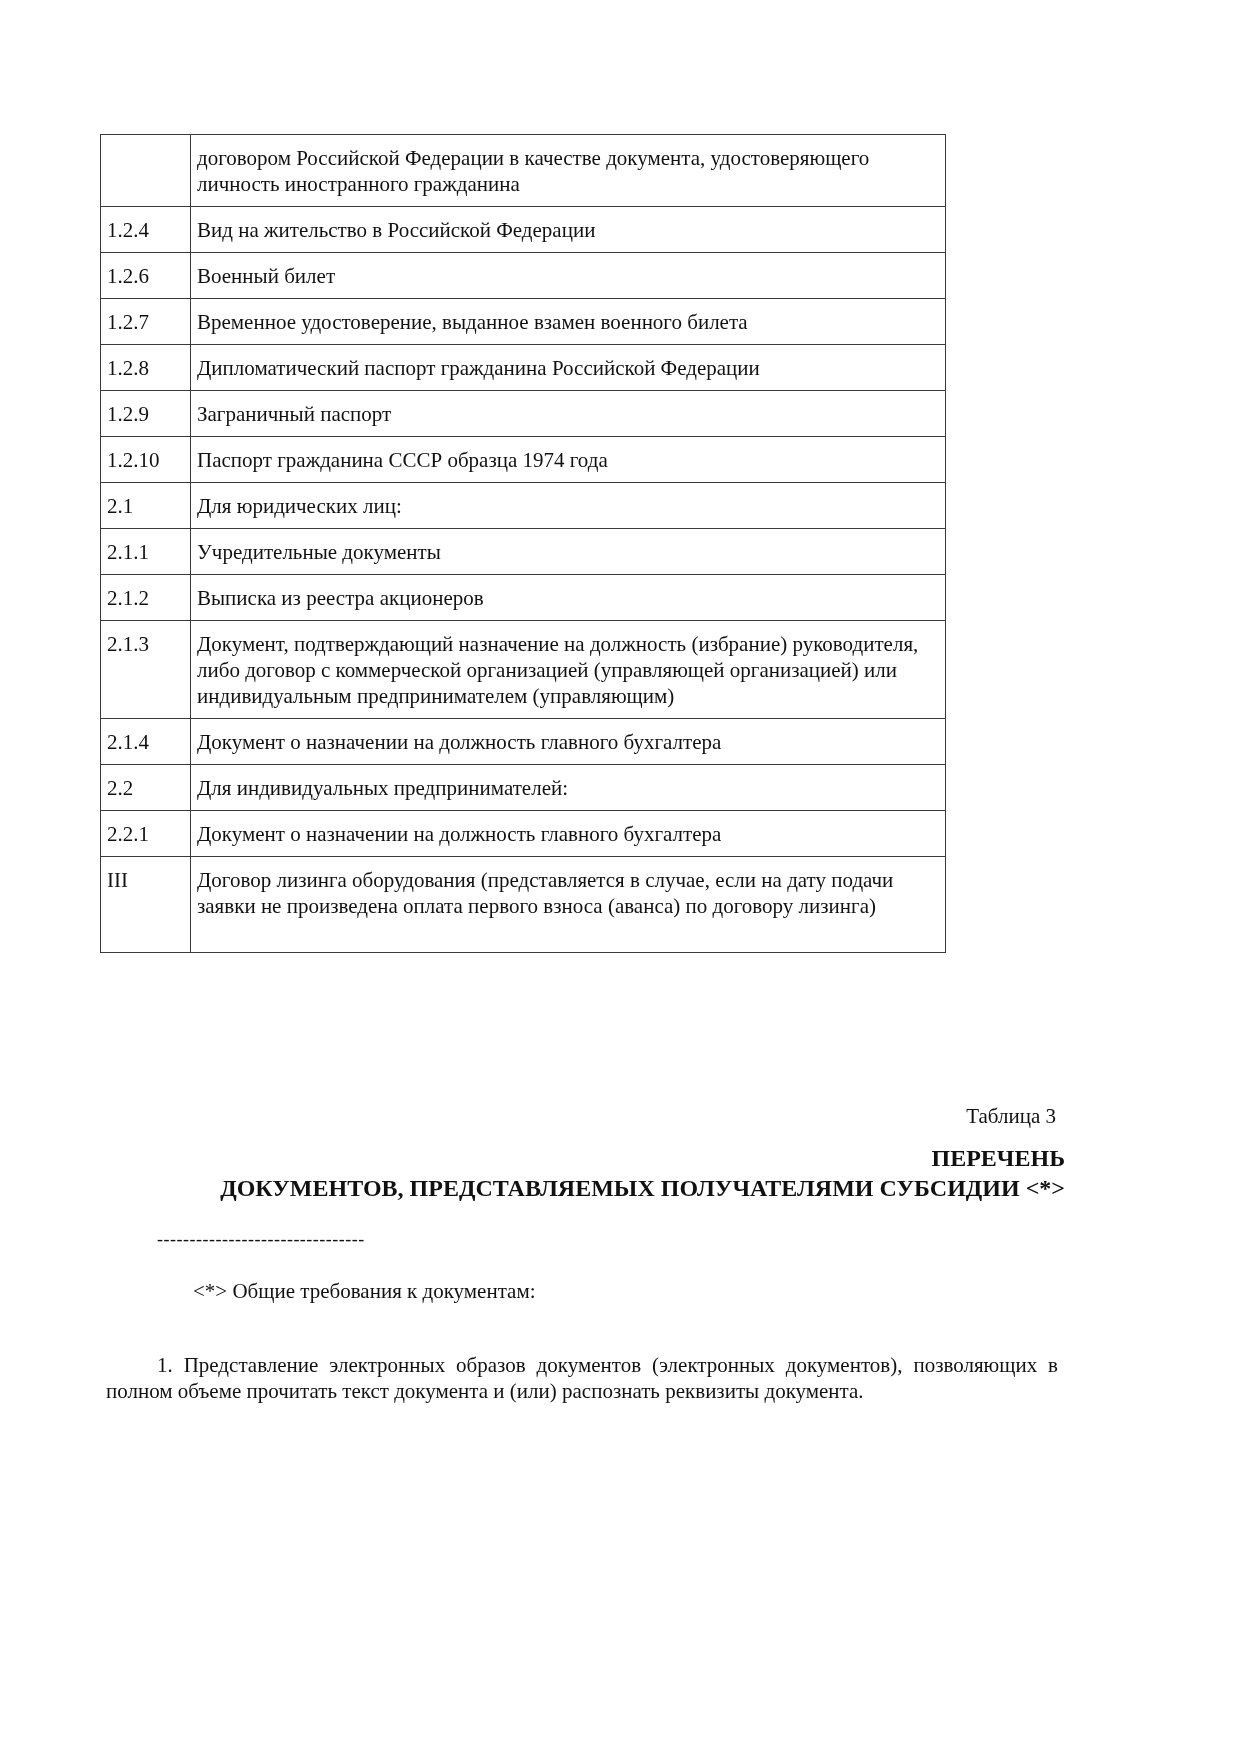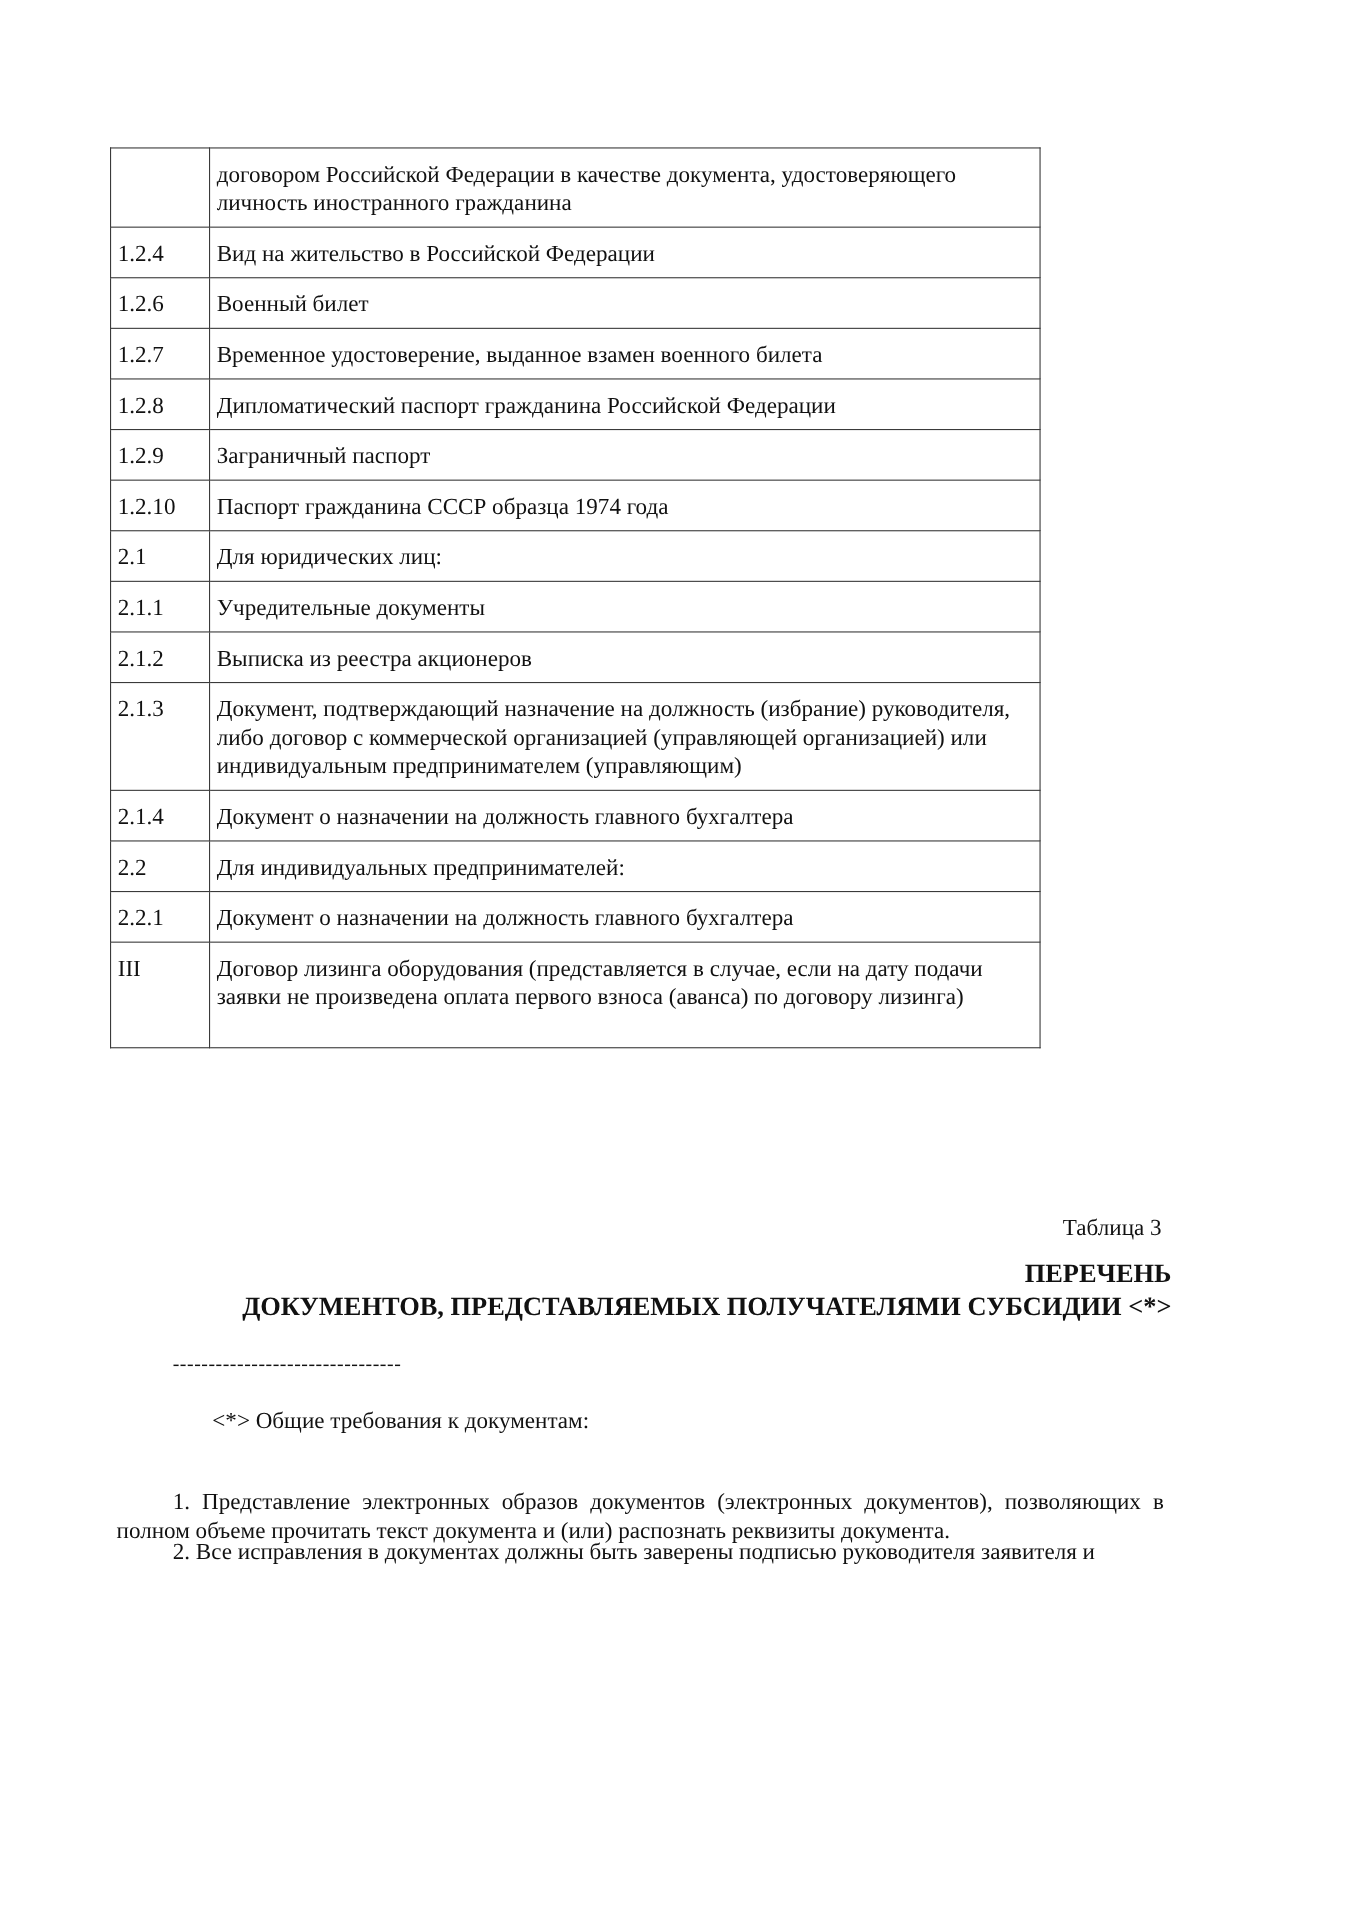--- a/index.html
+++ b/index.html
@@ -164,15 +164,14 @@
   <div class="title">
     <div>ПЕРЕЧЕНЬ</div>
     <div>ДОКУМЕНТОВ, ПРЕДСТАВЛЯЕМЫХ ПОЛУЧАТЕЛЯМИ СУБСИДИИ &lt;*&gt;</div>
   </div>
 
   <div class="separator">--------------------------------</div>
 
   <div class="notes-heading">&lt;*&gt; Общие требования к документам:</div>
 
   <div class="para p1">1. Представление электронных образов документов (электронных документов), позволяющих в полном объеме прочитать текст документа и (или) распознать реквизиты документа.</div>
-  <div class="para p2">2. Все исправления в документах должны быть заверены подписью руководителя заявителя и</div>
 
 </div>
 
 </body></html>

